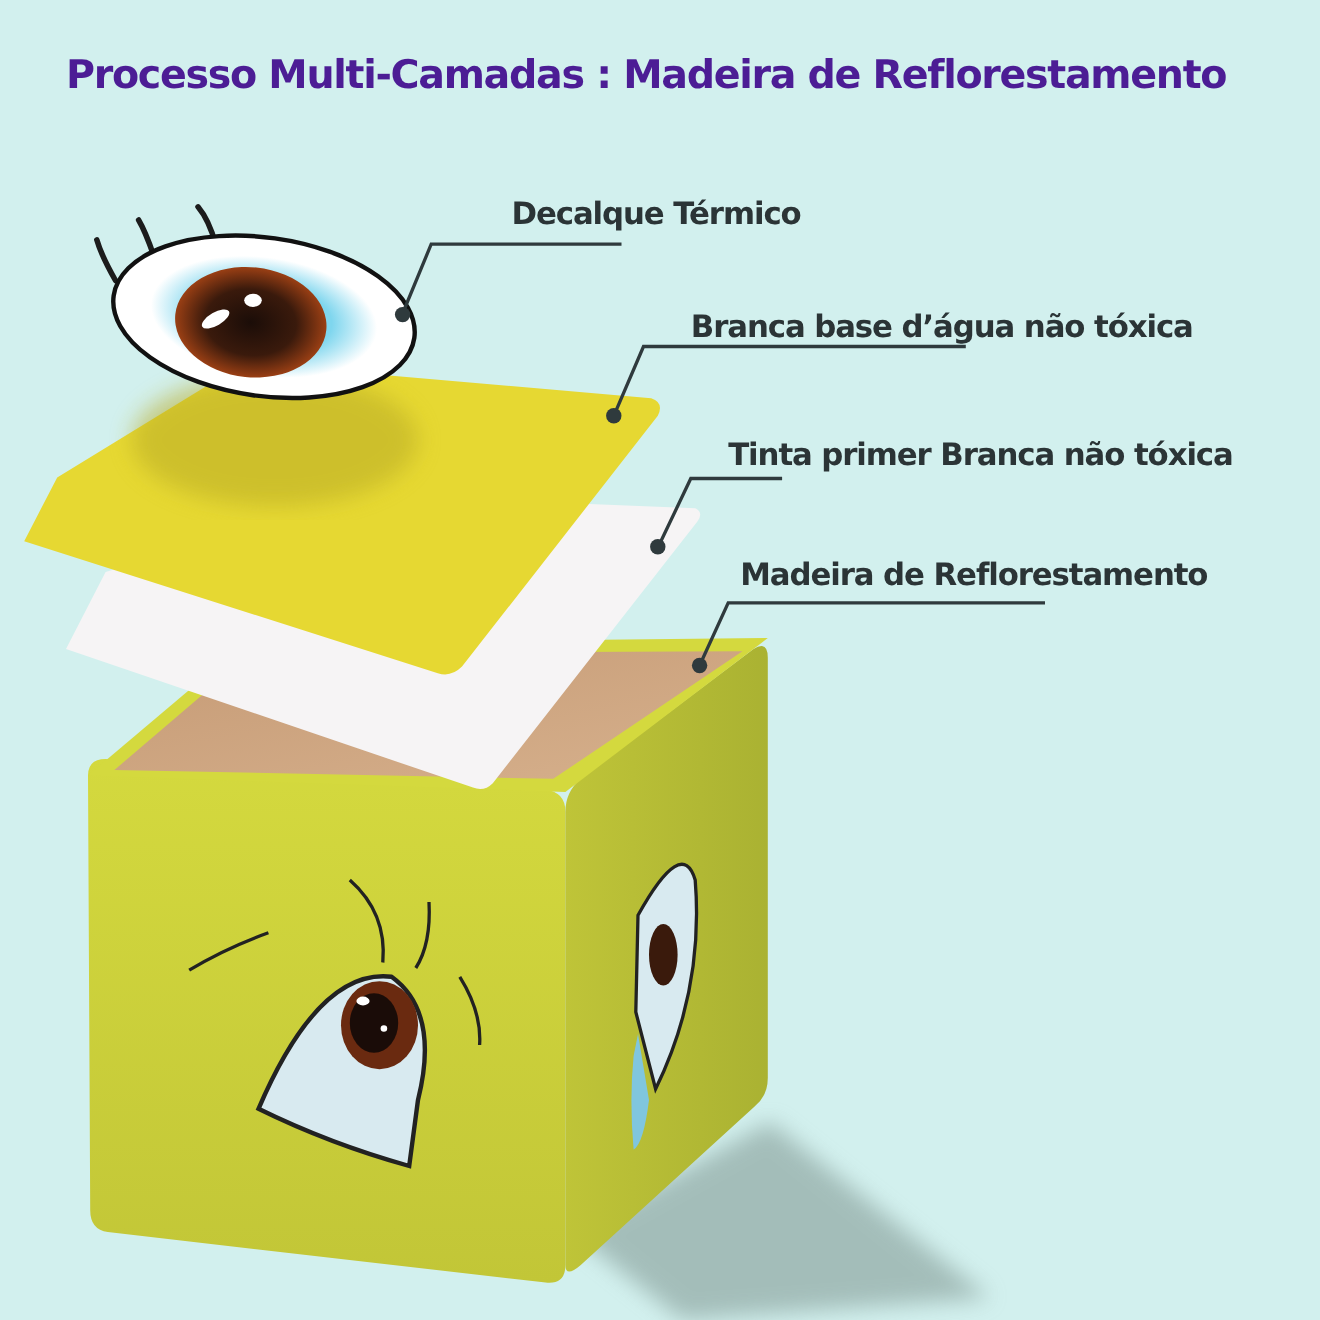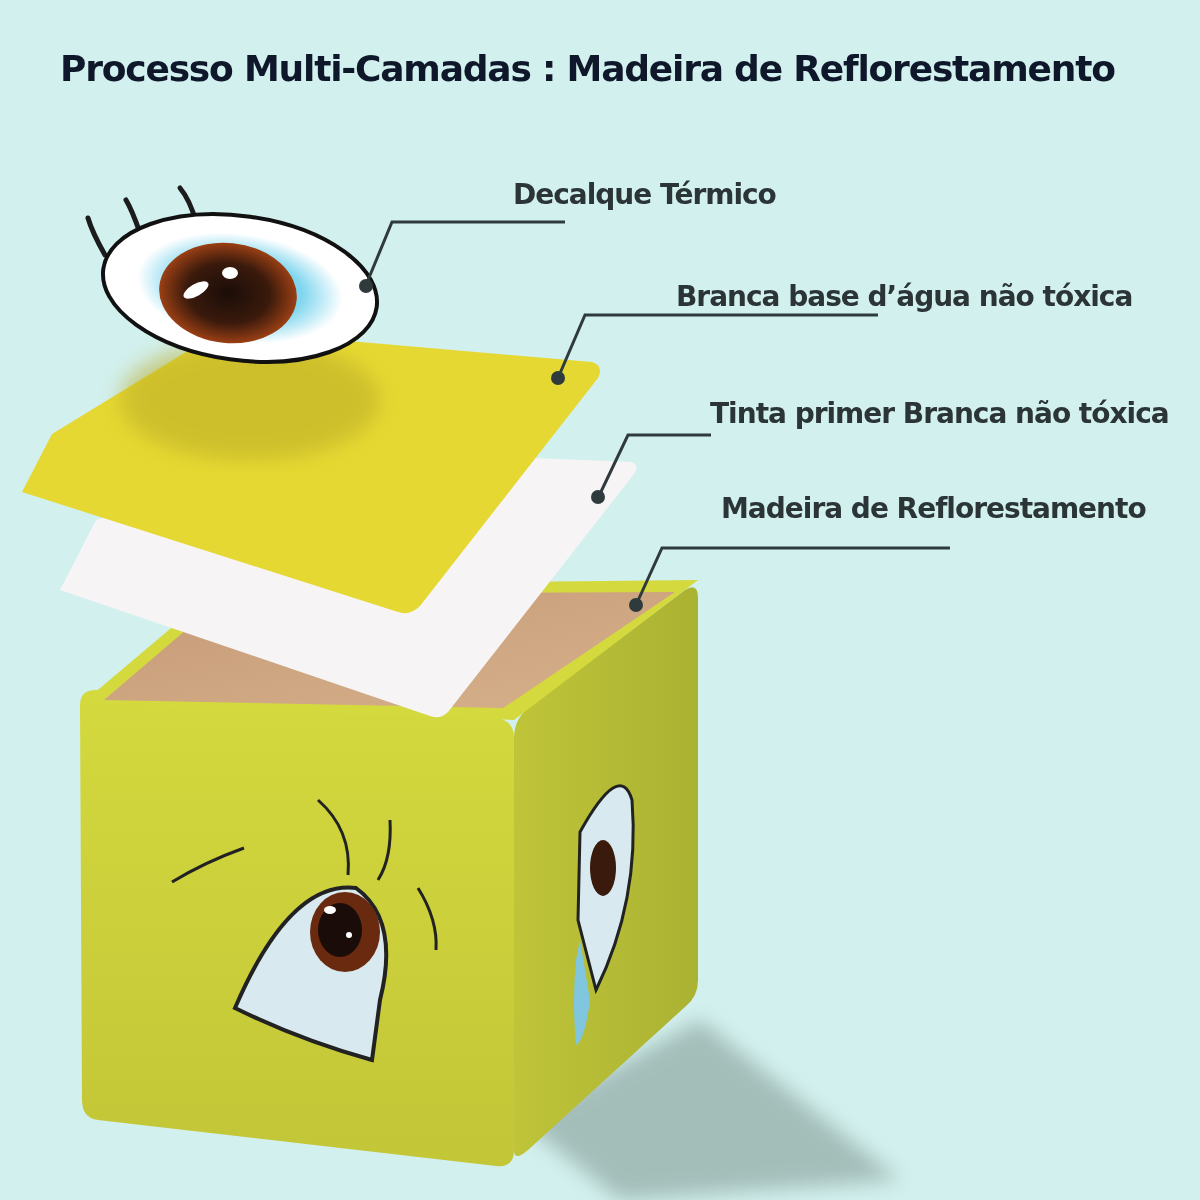--- a/index.html
+++ b/index.html
@@ -4,26 +4,26 @@
   <style>
     html, body { margin: 0; padding: 0; }
     body {
       width: 1200px; height: 1200px; overflow: hidden;
       background: #d2f0ee;
       font-family: "DejaVu Sans", sans-serif;
       position: relative;
     }
     .title {
       position: absolute; left: 60px; top: 48px;
-      font-size: 36px; font-weight: bold; color: #0f172a;
+      font-size: 36px; font-weight: bold; color: #4c1d95;
       letter-spacing: -1.2px; white-space: nowrap;
     }
     .label {
       position: absolute; font-size: 28px; font-weight: bold; color: #2b3436;
-      letter-spacing: -1px; white-space: nowrap; margin-left: 48px;
+      letter-spacing: -1px; white-space: nowrap;
     }
     svg.scene { position: absolute; left: 0; top: 0; }
   </style>
 </head>
 <body>
 
 <div class="title">Processo Multi-Camadas : Madeira de Reflorestamento</div>
 
 <svg class="scene" width="1200" height="1200" viewBox="0 0 1200 1200">
   <defs>
@@ -109,13 +109,13 @@
     <circle cx="366" cy="286" r="7"></circle>
     <circle cx="558" cy="378" r="7"></circle>
     <circle cx="598" cy="497" r="7"></circle>
     <circle cx="636" cy="605" r="7"></circle>
   </g>
 </svg>
 
 <div class="label" style="left:465px; top:178px;">Decalque Térmico</div>
 <div class="label" style="left:628px; top:280px;">Branca base d’água não tóxica</div>
 <div class="label" style="left:662px; top:397px;text-align:right;">Tinta primer Branca não tóxica</div>
-<div class="label" style="left:673px; top:492px;">Madeira de Reflorestamento</div>
+<div class="label" style="left:673px; top:506px;">Madeira de Reflorestamento</div>
 
 </body></html>

